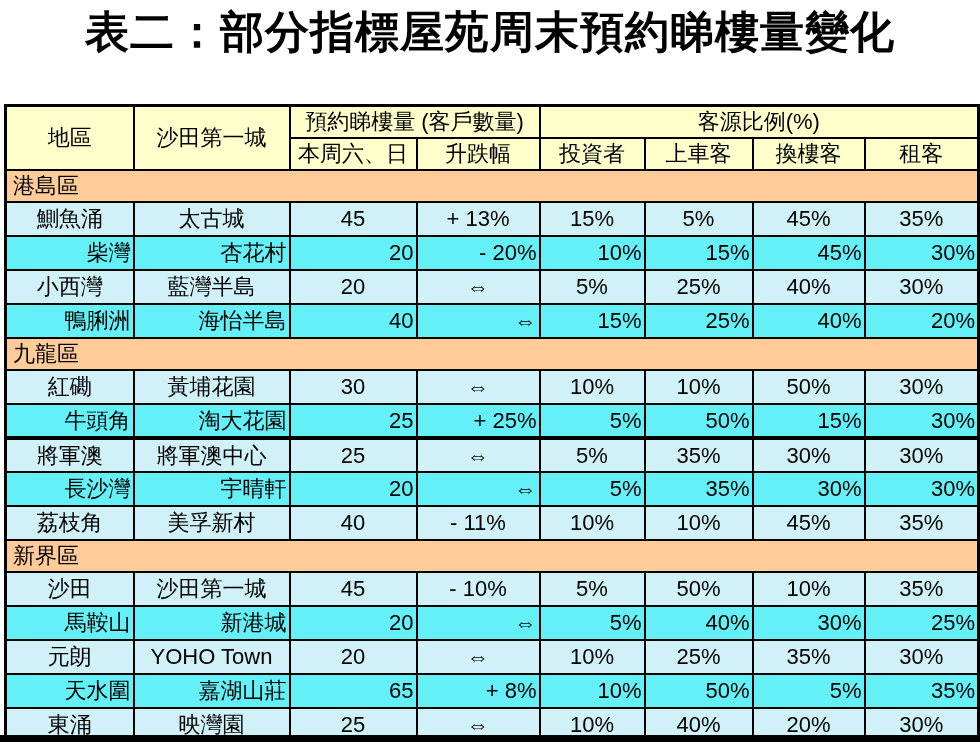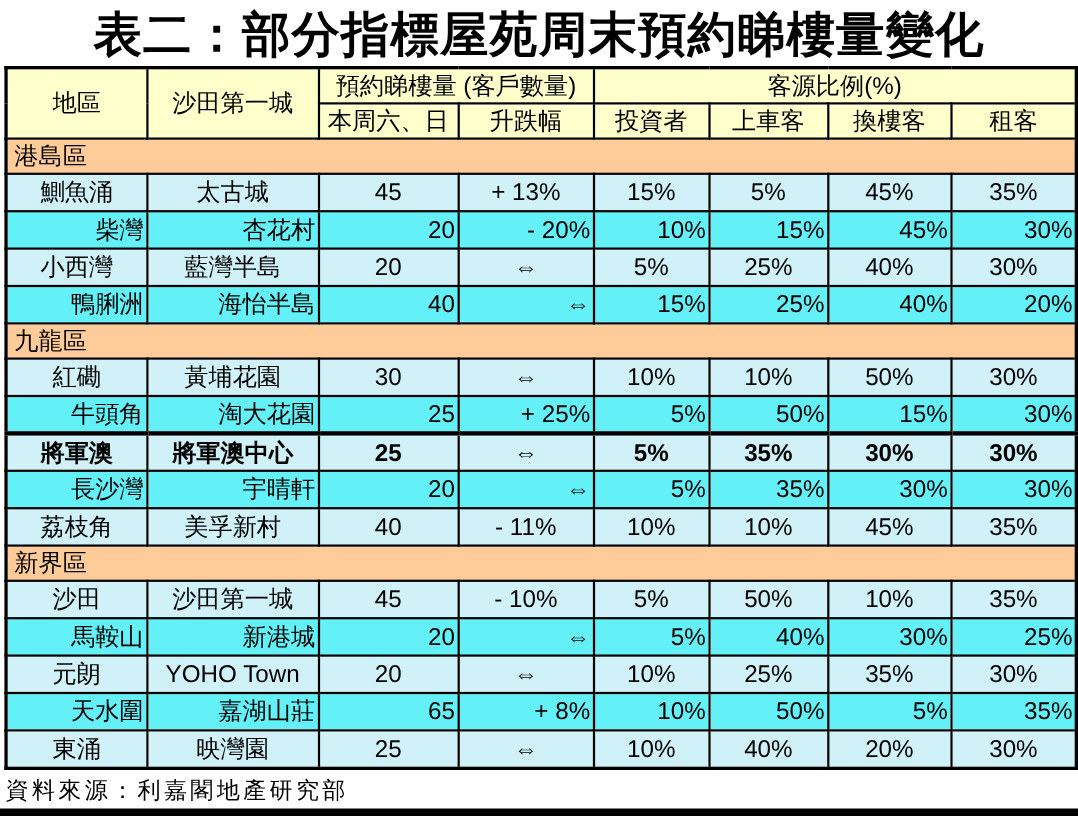--- a/index.html
+++ b/index.html
@@ -13,32 +13,33 @@
   html,body{margin:0;padding:0;}
   body{
     width:980px;height:742px;
     background:#FFFFFF;
     font-family:"Liberation Sans","DejaVu Sans",sans-serif;
     color:#000;
     position:relative;
     overflow:hidden;
   }
   .title{
-    width:980px;height:60px;line-height:64px;
+    width:980px;height:76px;line-height:64px;
     text-align:center;
     font-size:44px;font-weight:900;
     letter-spacing:1px;
     white-space:nowrap;
   }
   table.stats{
     border-collapse:collapse;
     table-layout:fixed;
     margin-left:4px;
     width:973px;
     border:3px solid var(--grid);
+    margin-top:28px;
   }
   table.stats th, table.stats td{
     border:2px solid var(--grid);
     text-align:center;
     font-size:22px;
     font-weight:normal;
     padding:0 2px;
     overflow:hidden;
     white-space:nowrap;
   }
@@ -48,21 +49,21 @@
   }
   tr.section-row td{
     background:var(--section-bg);
     text-align:left;
     padding-left:6px;
     height:26px;
   }
   tr.data-row td{height:34px;}
   tr.data-row.light td{background:var(--row-light);}
   tr.data-row.bright td{background:var(--row-bright);text-align:right;}
-  tr.data-row.thick-top td{border-top-width:4px;font-weight:bold;}
+  tr.data-row.thick-top td{border-top-width:4px;}
   .footer{
     margin:4px 12px 0 5px;
     font-size:21px;
     letter-spacing:3px;
     white-space:nowrap;
   }
   .bottom-bar{
     position:absolute;
     left:0;bottom:0;
     width:980px;height:7px;

